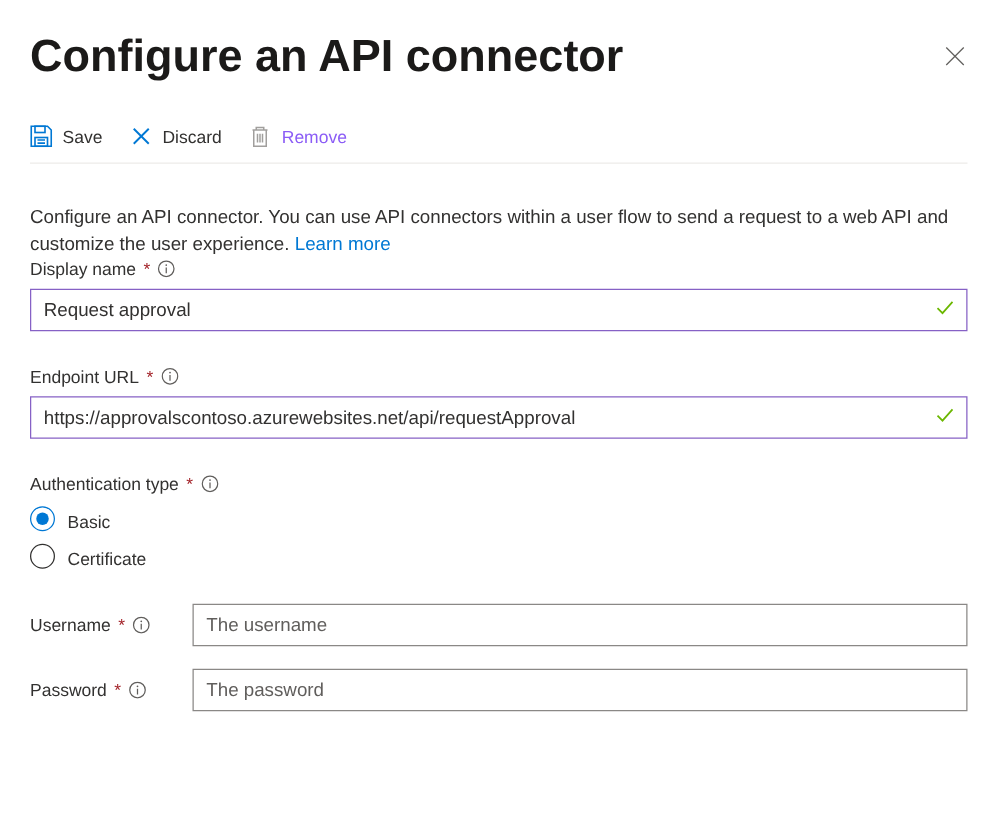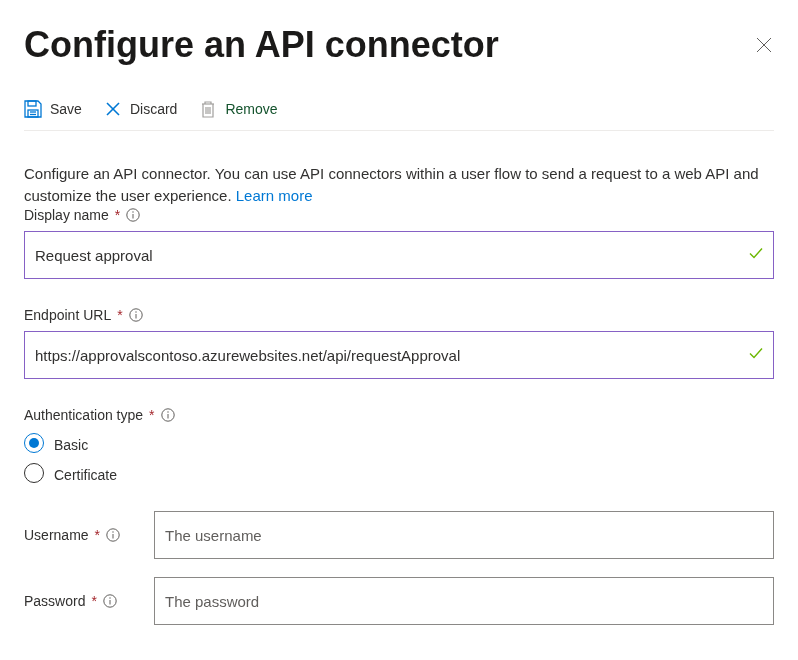--- a/index.html
+++ b/index.html
@@ -45,21 +45,21 @@
       gap: 8px;
       background: none;
       border: none;
       font-size: 14px;
       font-family: inherit;
       cursor: pointer;
       color: #323130;
       padding: 0;
     }
     .toolbar-btn.disabled {
-      color: #14532d;
+      color: #8b5cf6;
       cursor: default;
     }
     .toolbar-btn .icon-wrap {
       width: 18px;
       height: 18px;
       display: flex;
       align-items: center;
       justify-content: center;
     }
     .description {
@@ -88,21 +88,21 @@
     .info-icon {
       width: 14px;
       height: 14px;
       display: inline-flex;
       align-items: center;
       justify-content: center;
       cursor: pointer;
     }
     .text-input {
       width: 100%;
-      height: 48px;
+      height: 34px;
       padding: 6px 36px 6px 10px;
       border: 1px solid #605e5c;
       font-size: 15px;
       font-family: inherit;
       outline: none;
       color: #323130;
     }
     .text-input.valid {
       border-color: #8661c5;
     }

